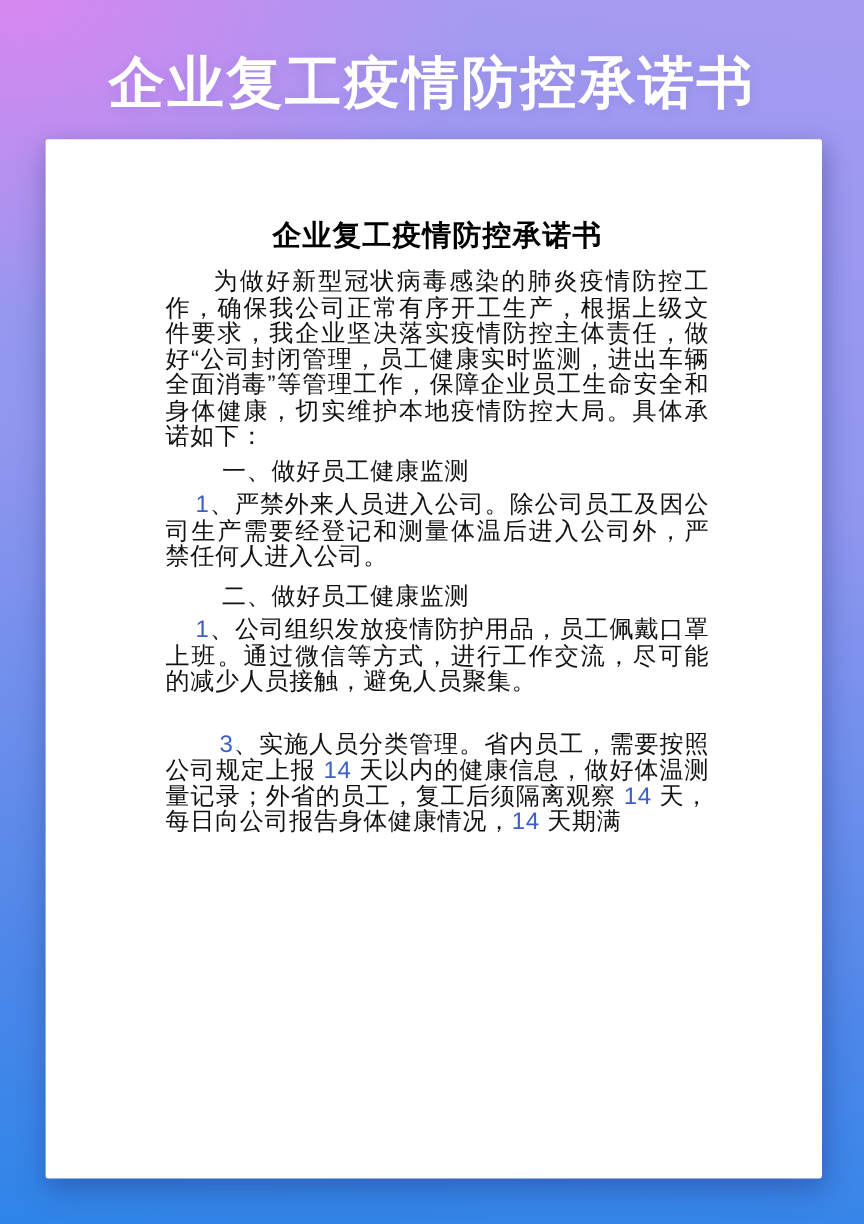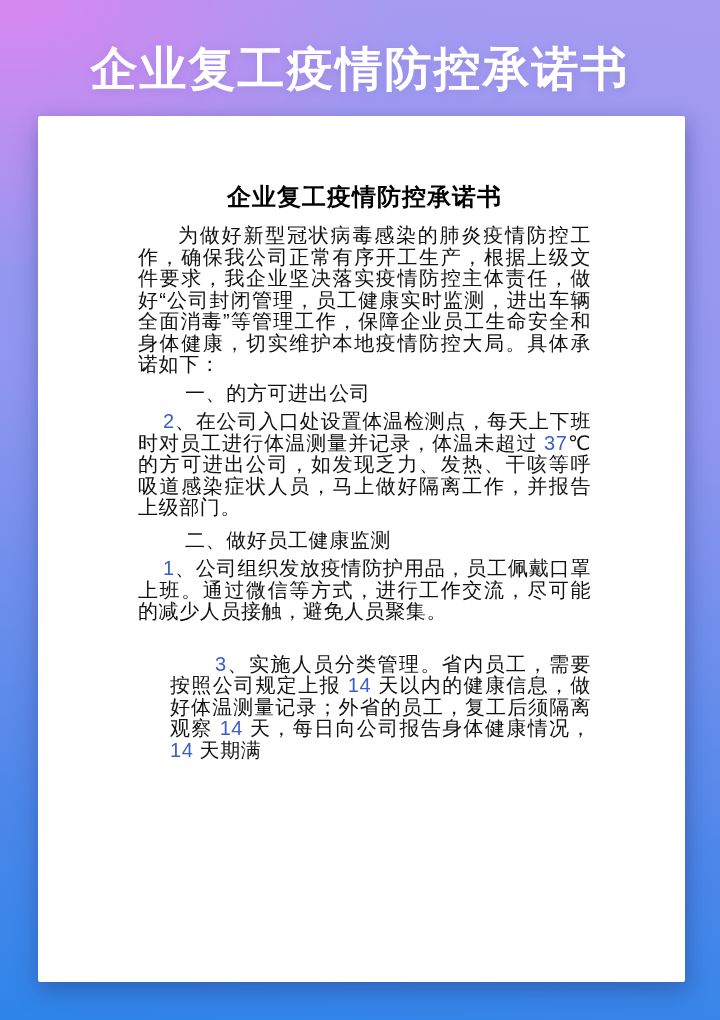--- a/index.html
+++ b/index.html
@@ -41,43 +41,43 @@
     margin: 0 0 7px 0;
     font-size: 20px; line-height: 21.5px; letter-spacing: 0.6px;
     text-align: justify; overflow-wrap: break-word;
   }
   .ind-intro   { text-indent: 40px; }
   .ind-heading { text-indent: 47px; }
   .ind-item    { text-indent: 25px; }
   .ind-sub     { text-indent: 39px; }
   .ind-item-wide { text-indent: 45px; }
   .gap-lg { margin-top: 11px; }
-  .gap-xl { margin-top: 31px; margin-left: 32px; }
+  .gap-xl { margin-top: 31px; }
   .ascii { color: #3a5fc8; }
 </style>
 </head>
 <body>
 
 <div class="root">
 
   <div class="banner">
     <div class="banner-title">企业复工疫情防控承诺书</div>
   </div>
 
   <div class="page">
     <div class="page-content">
 
       <h1 class="doc-title">企业复工疫情防控承诺书</h1>
 
       <p class="para ind-intro">为做好新型冠状病毒感染的肺炎疫情防控工作，确保我公司正常有序开工生产，根据上级文件要求，我企业坚决落实疫情防控主体责任，做好“公司封闭管理，员工健康实时监测，进出车辆全面消毒”等管理工作，保障企业员工生命安全和身体健康，切实维护本地疫情防控大局。具体承诺如下：</p>
 
-      <p class="para ind-heading">一、的方可进出公司</p>
+      <p class="para ind-heading">一、做好员工健康监测</p>
 
+      <p class="para ind-item"><span class="ascii">1</span>、严禁外来人员进入公司。除公司员工及因公司生产需要经登记和测量体温后进入公司外，严禁任何人进入公司。</p>
 
-      <p class="para ind-item"><span class="ascii">2</span>、在公司入口处设置体温检测点，每天上下班时对员工进行体温测量并记录，体温未超过 <span class="ascii">37</span>℃的方可进出公司，如发现乏力、发热、干咳等呼吸道感染症状人员，马上做好隔离工作，并报告上级部门。</p>
 
 
       <p class="para ind-heading gap-lg">二、做好员工健康监测</p>
 
 
       <p class="para ind-item"><span class="ascii">1</span>、公司组织发放疫情防护用品，员工佩戴口罩上班。通过微信等方式，进行工作交流，尽可能的减少人员接触，避免人员聚集。</p>
 
 
       <p class="para ind-item-wide gap-xl"><span class="ascii">3</span>、实施人员分类管理。省内员工，需要按照公司规定上报 <span class="ascii">14</span> 天以内的健康信息，做好体温测量记录；外省的员工，复工后须隔离观察 <span class="ascii">14</span> 天，每日向公司报告身体健康情况，<span class="ascii">14</span> 天期满</p>
 

